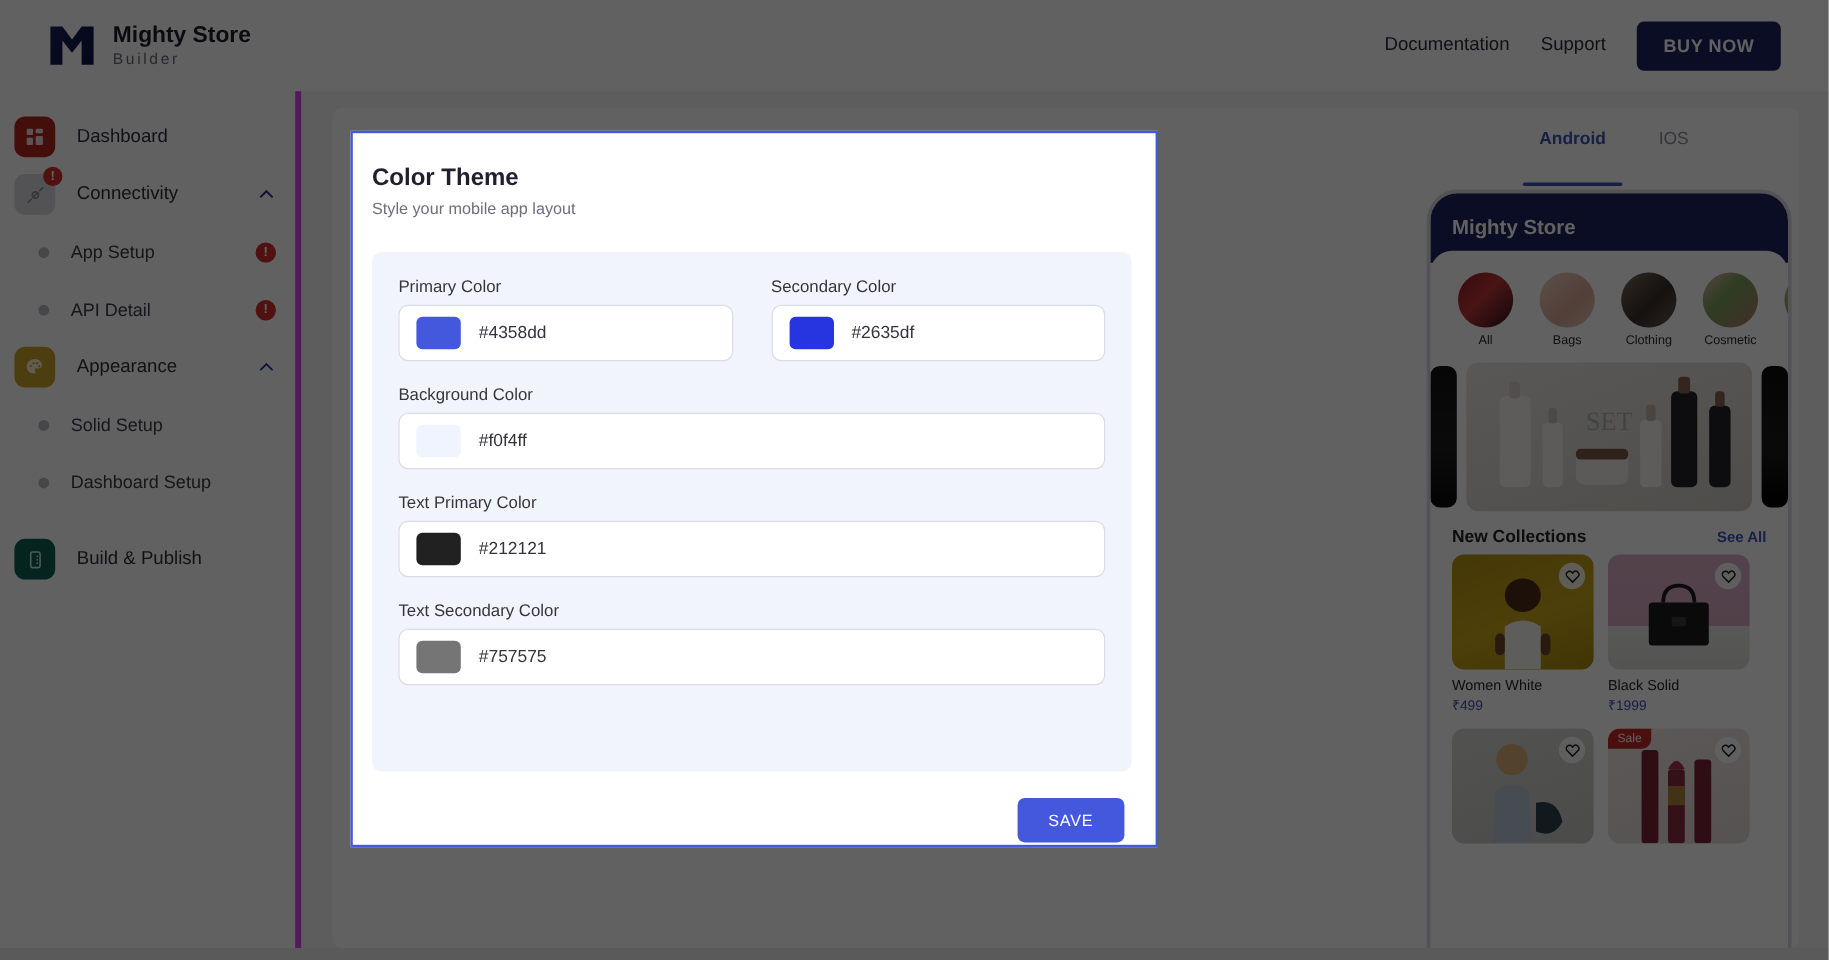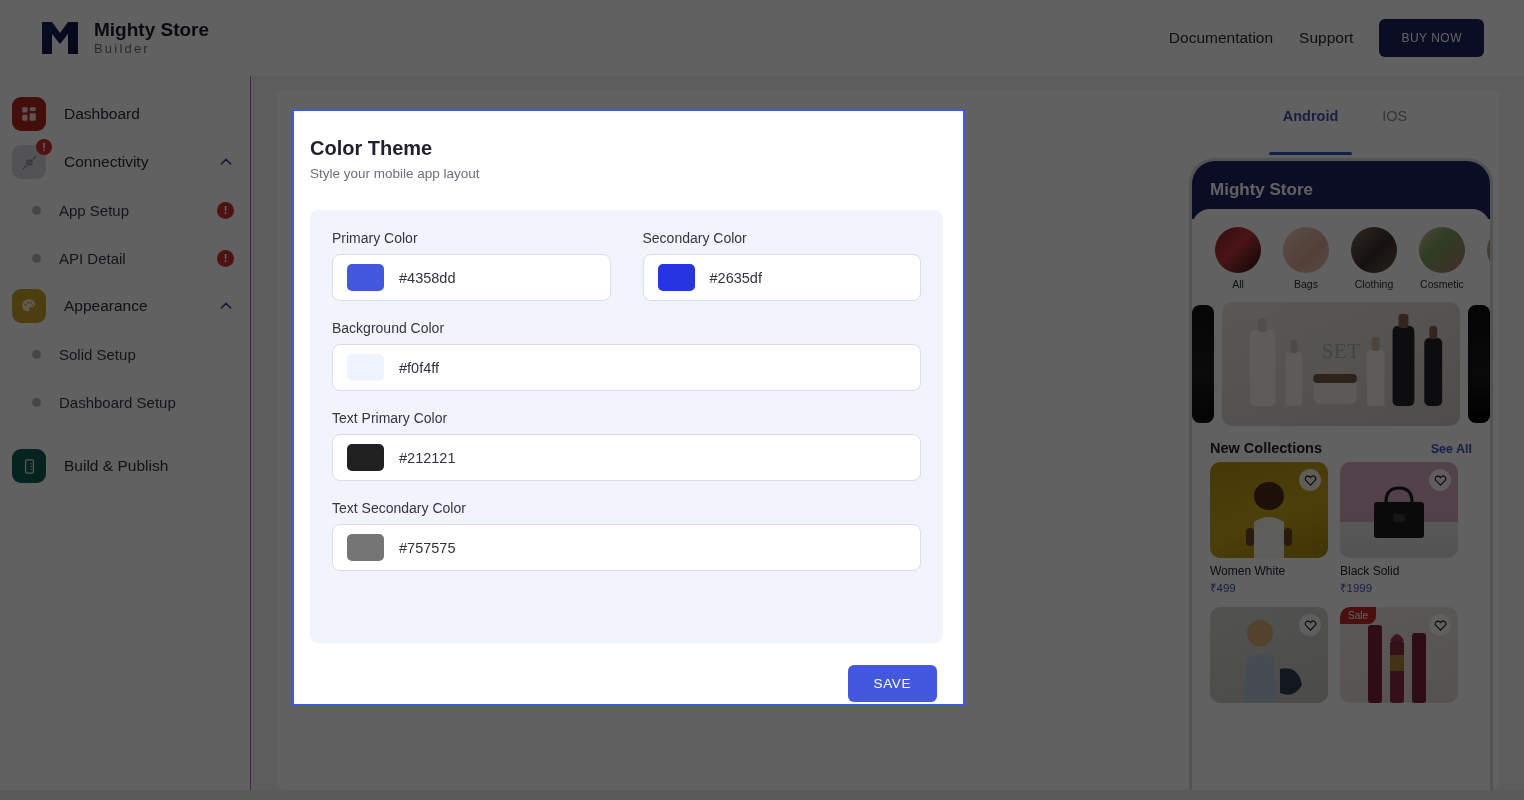--- a/index.html
+++ b/index.html
@@ -19,28 +19,28 @@
   }
   .brand { display:flex; align-items:center; gap:14px; }
   .logo-mark { width:40px; height:40px; }
   .brand-text { display:flex; flex-direction:column; justify-content:center; }
   .brand-name { font-size:19px; font-weight:bold; color:#1b1b2b; line-height:1.15; }
   .brand-sub { font-size:13px; color:#6b6b7b; letter-spacing:2.2px; line-height:1.2; }
   .header-right { margin-left:auto; display:flex; align-items:center; gap:26px; }
   .nav-link { font-size:15.5px; color:#2b2b3a; text-decoration:none; }
   .buy-btn {
     background:#1d2260; color:#ffffff; border:none; border-radius:6px;
-    font-size:12px; font-weight:normal; letter-spacing:.5px;
+    font-size:15px; font-weight:bold; letter-spacing:.5px;
     padding:12px 22px; cursor:pointer; font-family:inherit;
   }
 
   
   .sidebar {
     position:absolute; top:76px; left:0; width:251px; height:714px;
-    background:#ffffff; border-right:1px solid #d946ef;
+    background:#ffffff; border-right:5px solid #d946ef;
     padding-top:14px; z-index:1;
   }
   .nav-row {
     display:flex; align-items:center; height:48px; padding:0 16px 0 12px;
     cursor:pointer; position:relative;
   }
   .nav-icon {
     width:34px; height:34px; border-radius:9px; flex:0 0 34px;
     display:flex; align-items:center; justify-content:center; position:relative;
   }

